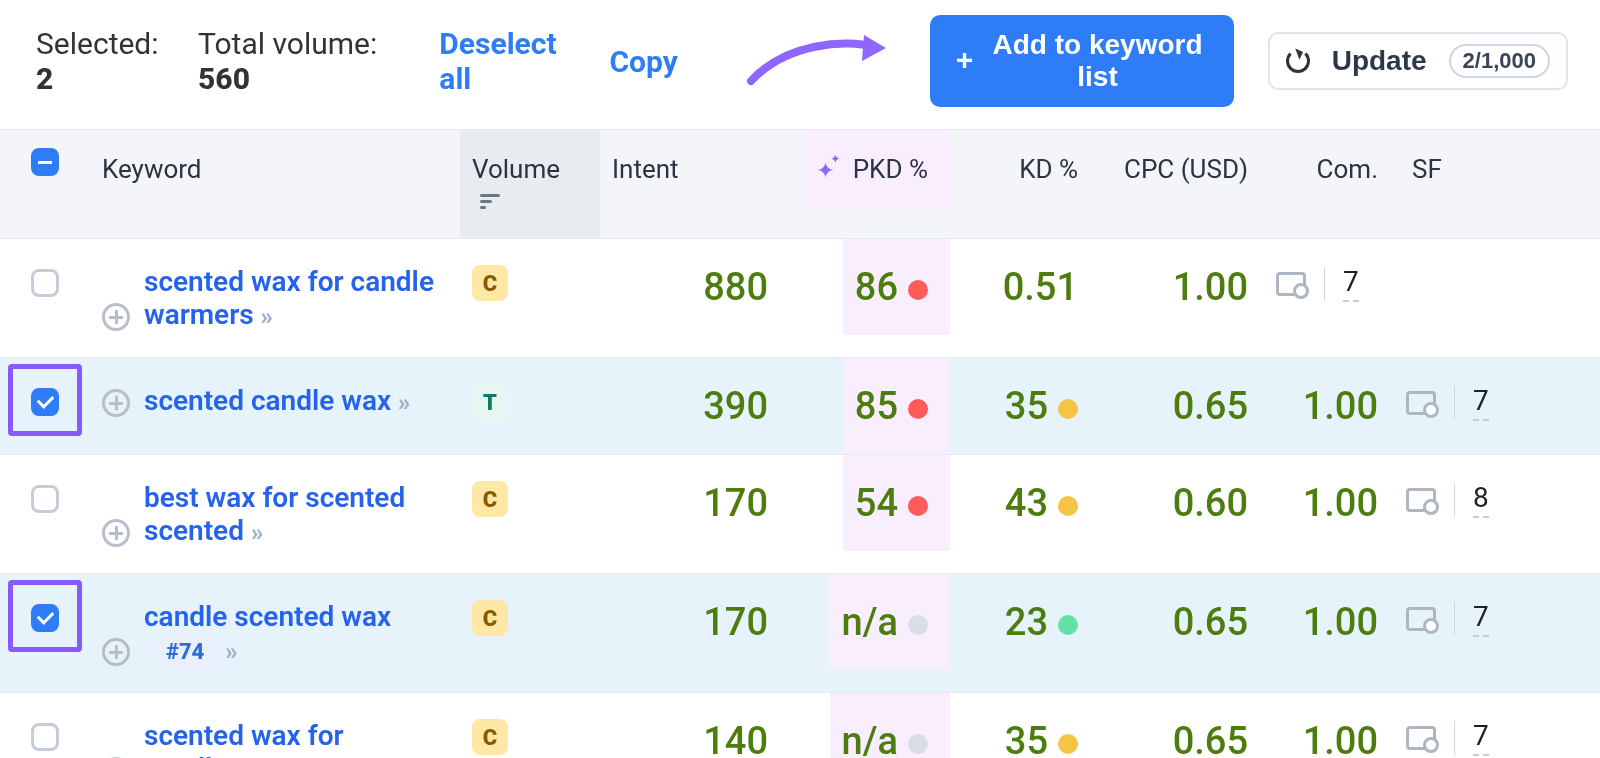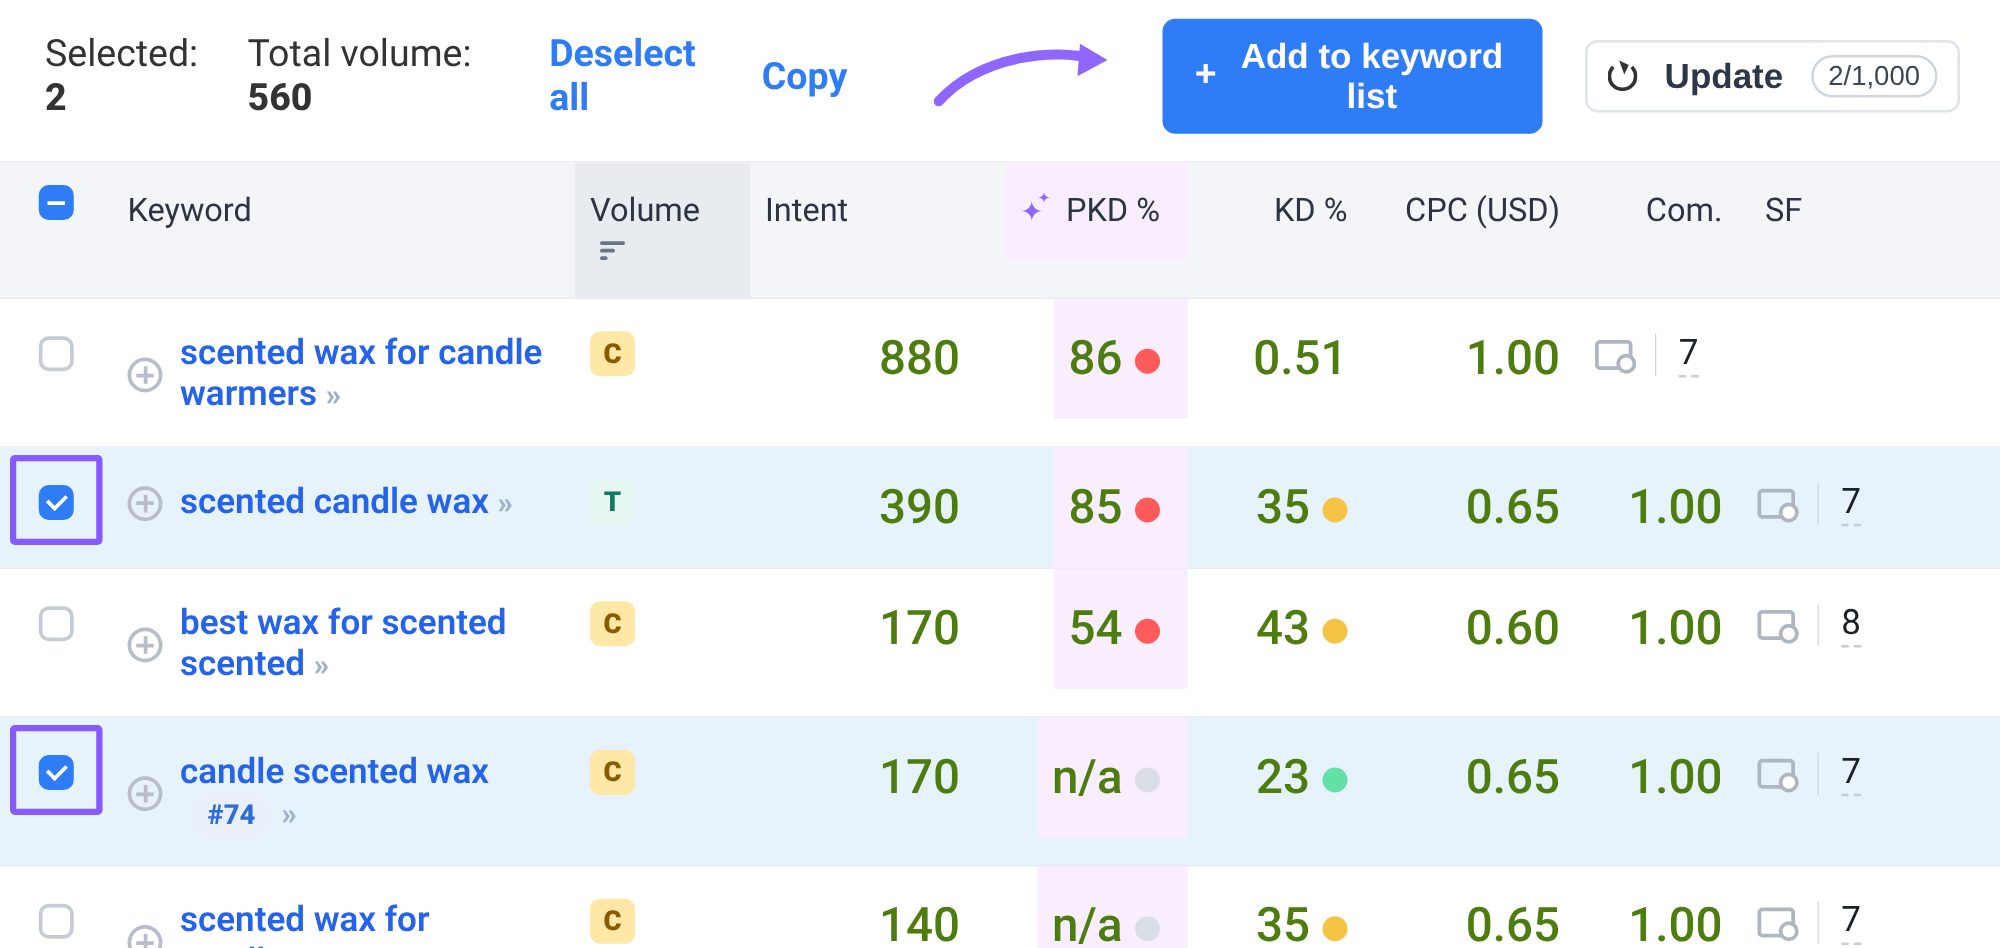--- a/index.html
+++ b/index.html
@@ -45,35 +45,35 @@
   .arrow-annotation{width:150px;height:56px;display:flex;align-items:center;justify-content:flex-end}
   .primary-btn{
     background:var(--blue);color:#fff;border:none;border-radius:10px;
     padding:14px 26px;font-size:28px;font-weight:700;display:flex;align-items:center;gap:14px;cursor:pointer;
   }
   .plus{font-size:30px;line-height:0;margin-top:-2px}
   .update-btn{
     display:flex;align-items:center;gap:22px;border:2px solid #dfe3ea;background:#fff;border-radius:10px;
     padding:10px 16px;font-size:28px;color:#2d3748;font-weight:700;cursor:pointer
   }
-  .update-pill{border:2px solid #cfd6e1;border-radius:999px;padding:2px 12px;font-size:22px;font-weight:400;color:#3a4558}
+  .update-pill{border:2px solid #cfd6e1;border-radius:999px;padding:2px 12px;font-size:22px;font-weight:700;color:#3a4558}
   .refresh-icon{width:24px;height:24px;border:3px solid #333;border-top-color:transparent;border-radius:50%;position:relative}
   .refresh-icon::after{content:"";position:absolute;top:-6px;right:-2px;border:6px solid transparent;border-left-color:#333;transform:rotate(-20deg)}
 
   .table{width:100%;border-top:1px solid var(--border);}
   .row{display:grid;grid-template-columns:90px 370px 140px 190px 160px 150px 170px 130px 150px;align-items:start;border-bottom:1px solid var(--border)}
   .header{background:var(--header-bg);font-size:26px;font-weight:400;color:#2c3342}
   .header .cell{padding:24px 12px}
   .row.header .vol{background:var(--sort-col)}
   .row .pkd{background:var(--pkd-bg)}
   .row.header .pkd{background:var(--pkd-bg)}
   .cell{padding:26px 12px}
   .cell.right{justify-self:end;padding-right:22px}
   .cell.kw{font-size:28px;color:var(--link);font-weight:600}
-  .kw-wrap{display:flex;gap:14px;align-items:center}
+  .kw-wrap{display:flex;gap:14px;align-items:flex-end}
   .add-small{width:28px;height:28px;border:3px solid #b7bec9;border-radius:50%;position:relative;flex:0 0 28px;margin-top:4px}
   .add-small::before,.add-small::after{content:"";position:absolute;background:#b7bec9}
   .add-small::before{width:14px;height:3px;top:9.5px;left:4px}
   .add-small::after{width:3px;height:14px;top:4px;left:9.5px}
   .chevrons{color:#9fb2c9;font-weight:900;letter-spacing:-4px;font-size:24px}
   .chip{background:var(--chip-bg);color:var(--chip-fg);font-size:22px;font-weight:800;border-radius:999px;padding:6px 14px;margin-left:8px}
   .intent-badge{display:inline-flex;align-items:center;justify-content:center;width:36px;height:36px;border-radius:8px;font-weight:900;font-size:22px}
   .intent-C{background:var(--badge-c-bg);color:var(--badge-c-fg)}
   .intent-T{background:var(--badge-t-bg);color:var(--badge-t-fg)}
   .num{font-size:38px;color:#4d7c0f;font-weight:500}

